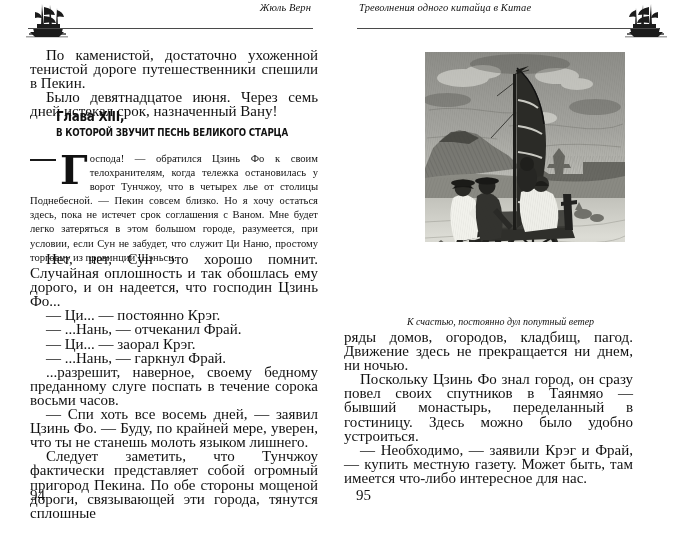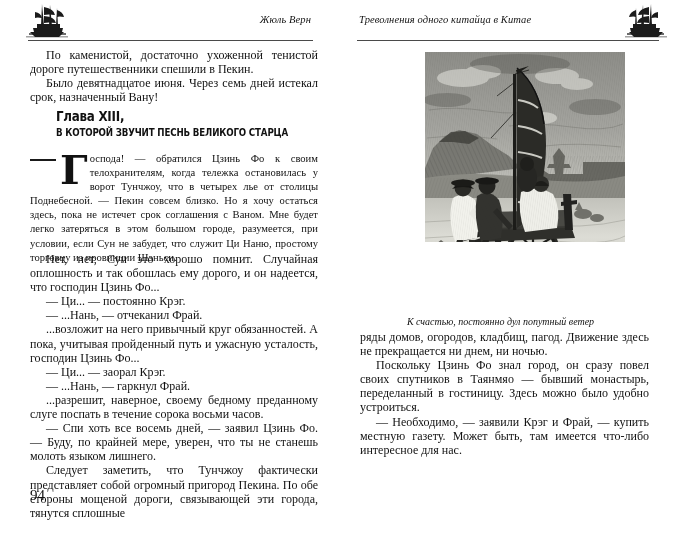--- a/index.html
+++ b/index.html
@@ -23,21 +23,21 @@
     top: 0;
     height: 540px;
     width: 343px;
   }
   .leaf.verso { left: 0; }
   .leaf.recto { left: 344px; text-decoration: underline; }
 
   
   .runhead {
     position: absolute;
-    top: 12px;
+    top: 0;
     height: 30px;
   }
   .verso .runhead { left: 28px; right: 30px; }
   .recto .runhead { left: 13px; right: 28px; }
 
   .runhead-text {
     font-style: italic;
     font-size: 10.5px;
     letter-spacing: .1px;
     line-height: 16px;
@@ -63,28 +63,28 @@
     height: 38px;
     overflow: hidden;
   }
   .ship.left  { left: 24px; }
   .ship.right { right: 18px; transform: scaleX(-1); }
   .ship svg { display: block; width: 46px; height: 38px; }
 
   
   .body {
     position: absolute;
-    font-size: 12px;
+    font-size: 15px;
     line-height: 14.1px;
     text-align: justify;
     text-justify: inter-word;
     hyphens: manual;
   }
   .verso .body { left: 30px; width: 288px; }
-  .recto .body { left: 16px; width: 289px; }
+  .recto .body { left: 0; width: 289px; }
 
   .body p { margin: 0; text-indent: 16px; }
 
   
   .chapter {
     position: absolute;
     left: 30px;
     width: 288px;
     top: 108px;
     text-align: left;
@@ -217,21 +217,20 @@
     <div class="opening">
       <span class="leadrule"></span>
       <span class="dropcap">Г</span>
       <p>оспода! — обратился Цзинь Фо к своим телохранителям, когда тележка остановилась у ворот Тунчжоу, что в четырех лье от столицы Поднебесной. — Пекин совсем близко. Но я хочу остаться здесь, пока не истечет срок соглашения с Ваном. Мне будет легко затеряться в этом большом городе, разумеется, при условии, если Сун не забудет, что служит Ци Наню, простому торговцу из провинции Шэньси.</p>
     </div>
 
     <div class="body" style="top:252px;">
       <p>Нет, нет, Сун это хорошо помнит. Случайная оплошность и так обошлась ему дорого, и он надеется, что господин Цзинь Фо...</p>
       <p>— Ци... — постоянно Крэг.</p>
       <p>— ...Нань, — отчеканил Фрай.</p>
-      <p>...возложит на него привычный круг обязанностей. А пока, учитывая пройденный путь и ужасную усталость, господин Цзинь Фо...</p>
       <p>— Ци... — заорал Крэг.</p>
       <p>— ...Нань, — гаркнул Фрай.</p>
       <p>...разрешит, наверное, своему бедному преданному слуге поспать в течение сорока восьми часов.</p>
       <p>— Спи хоть все восемь дней, — заявил Цзинь Фо. — Буду, по крайней мере, уверен, что ты не станешь молоть языком лишнего.</p>
       <p>Следует заметить, что Тунчжоу фактически представляет собой огромный пригород Пекина. По обе стороны мощеной дороги, связывающей эти города, тянутся сплошные</p>
     </div>
 
     <div class="folio">94</div>
   </div>
 
@@ -450,15 +449,16 @@
     </div>
 
     <div class="caption">К счастью, постоянно дул попутный ветер</div>
 
     <div class="body" style="top:330px;">
       <p style="text-indent:0;">ряды домов, огородов, кладбищ, пагод. Движение здесь не прекращается ни днем, ни ночью.</p>
       <p>Поскольку Цзинь Фо знал город, он сразу повел своих спутников в Таянмяо — бывший монастырь, переделанный в гостиницу. Здесь можно было удобно устроиться.</p>
       <p>— Необходимо, — заявили Крэг и Фрай, — купить местную газету. Может быть, там имеется что-либо интересное для нас.</p>
     </div>
 
+    <div class="folio">95</div>
   </div>
 
 </div>
 
 </body></html>

